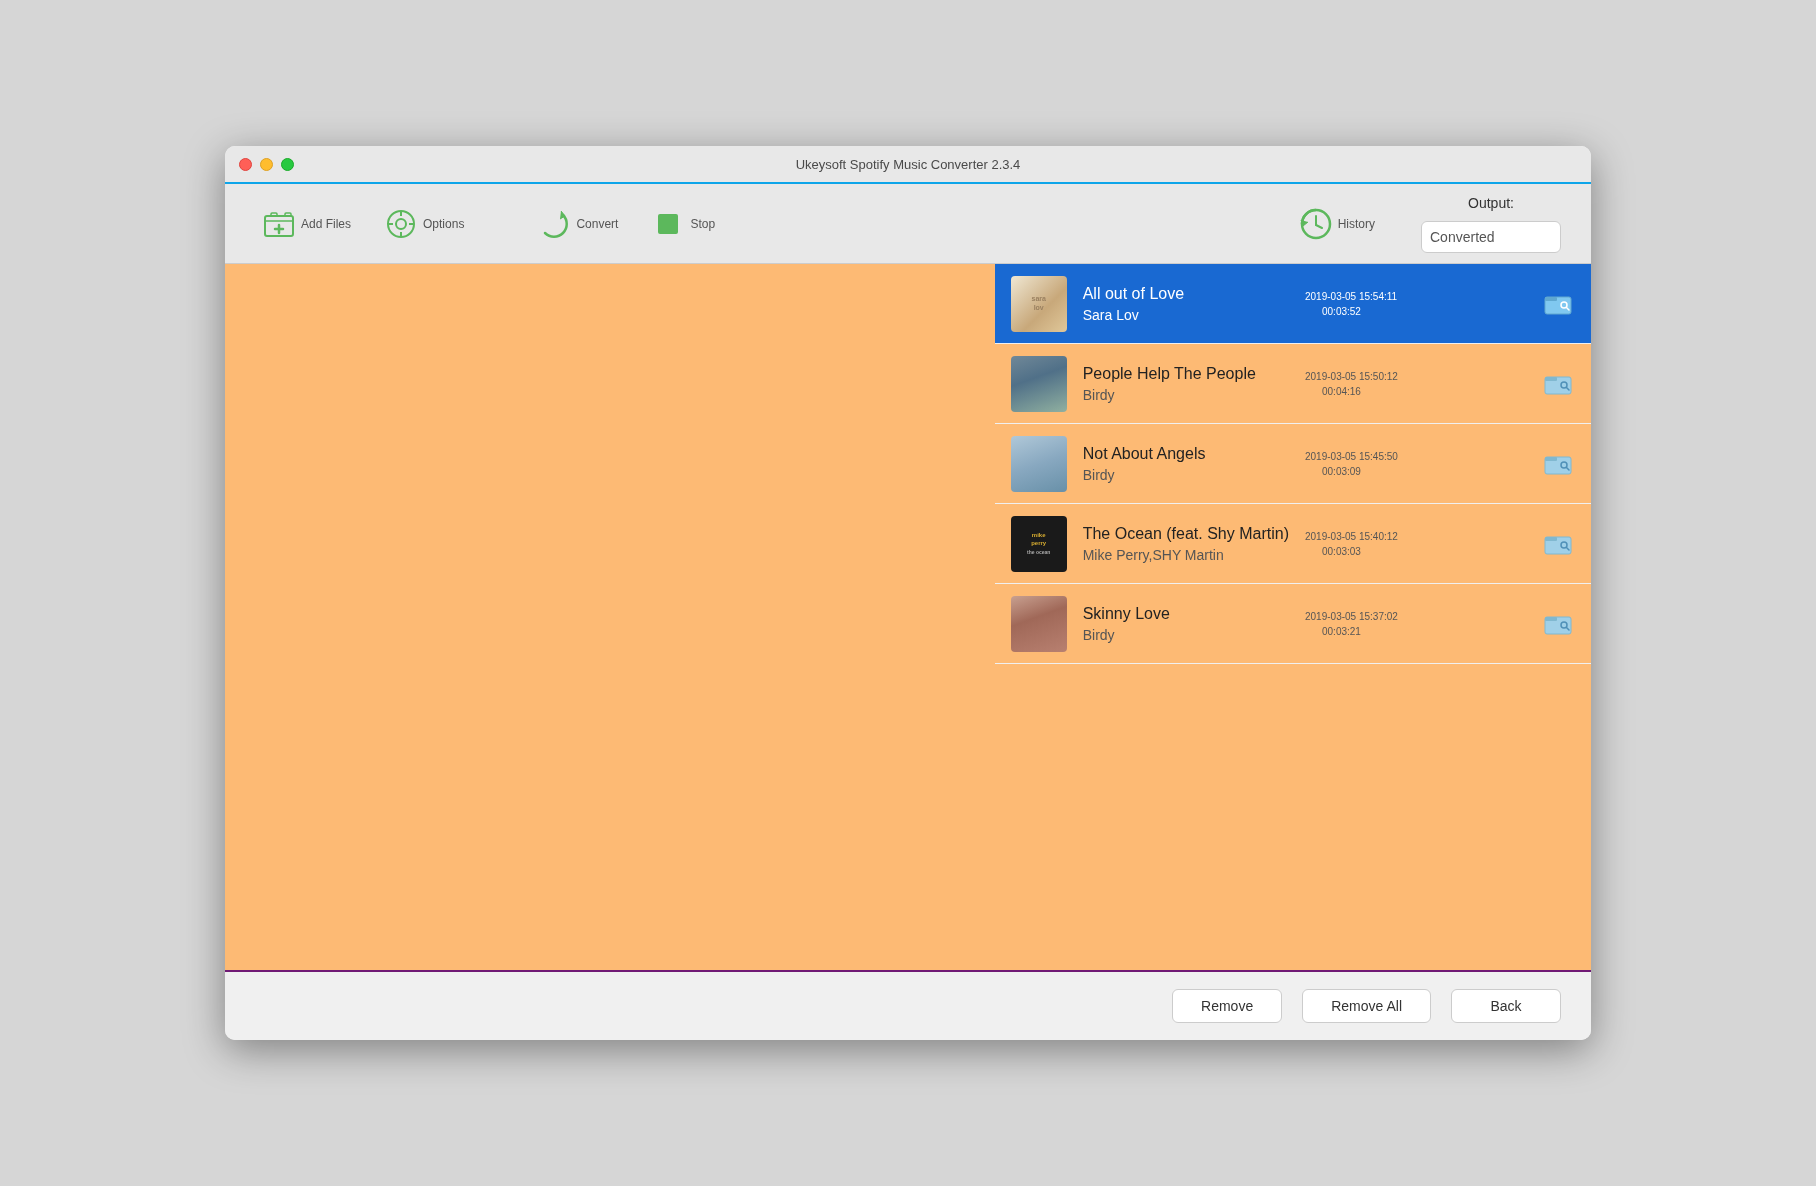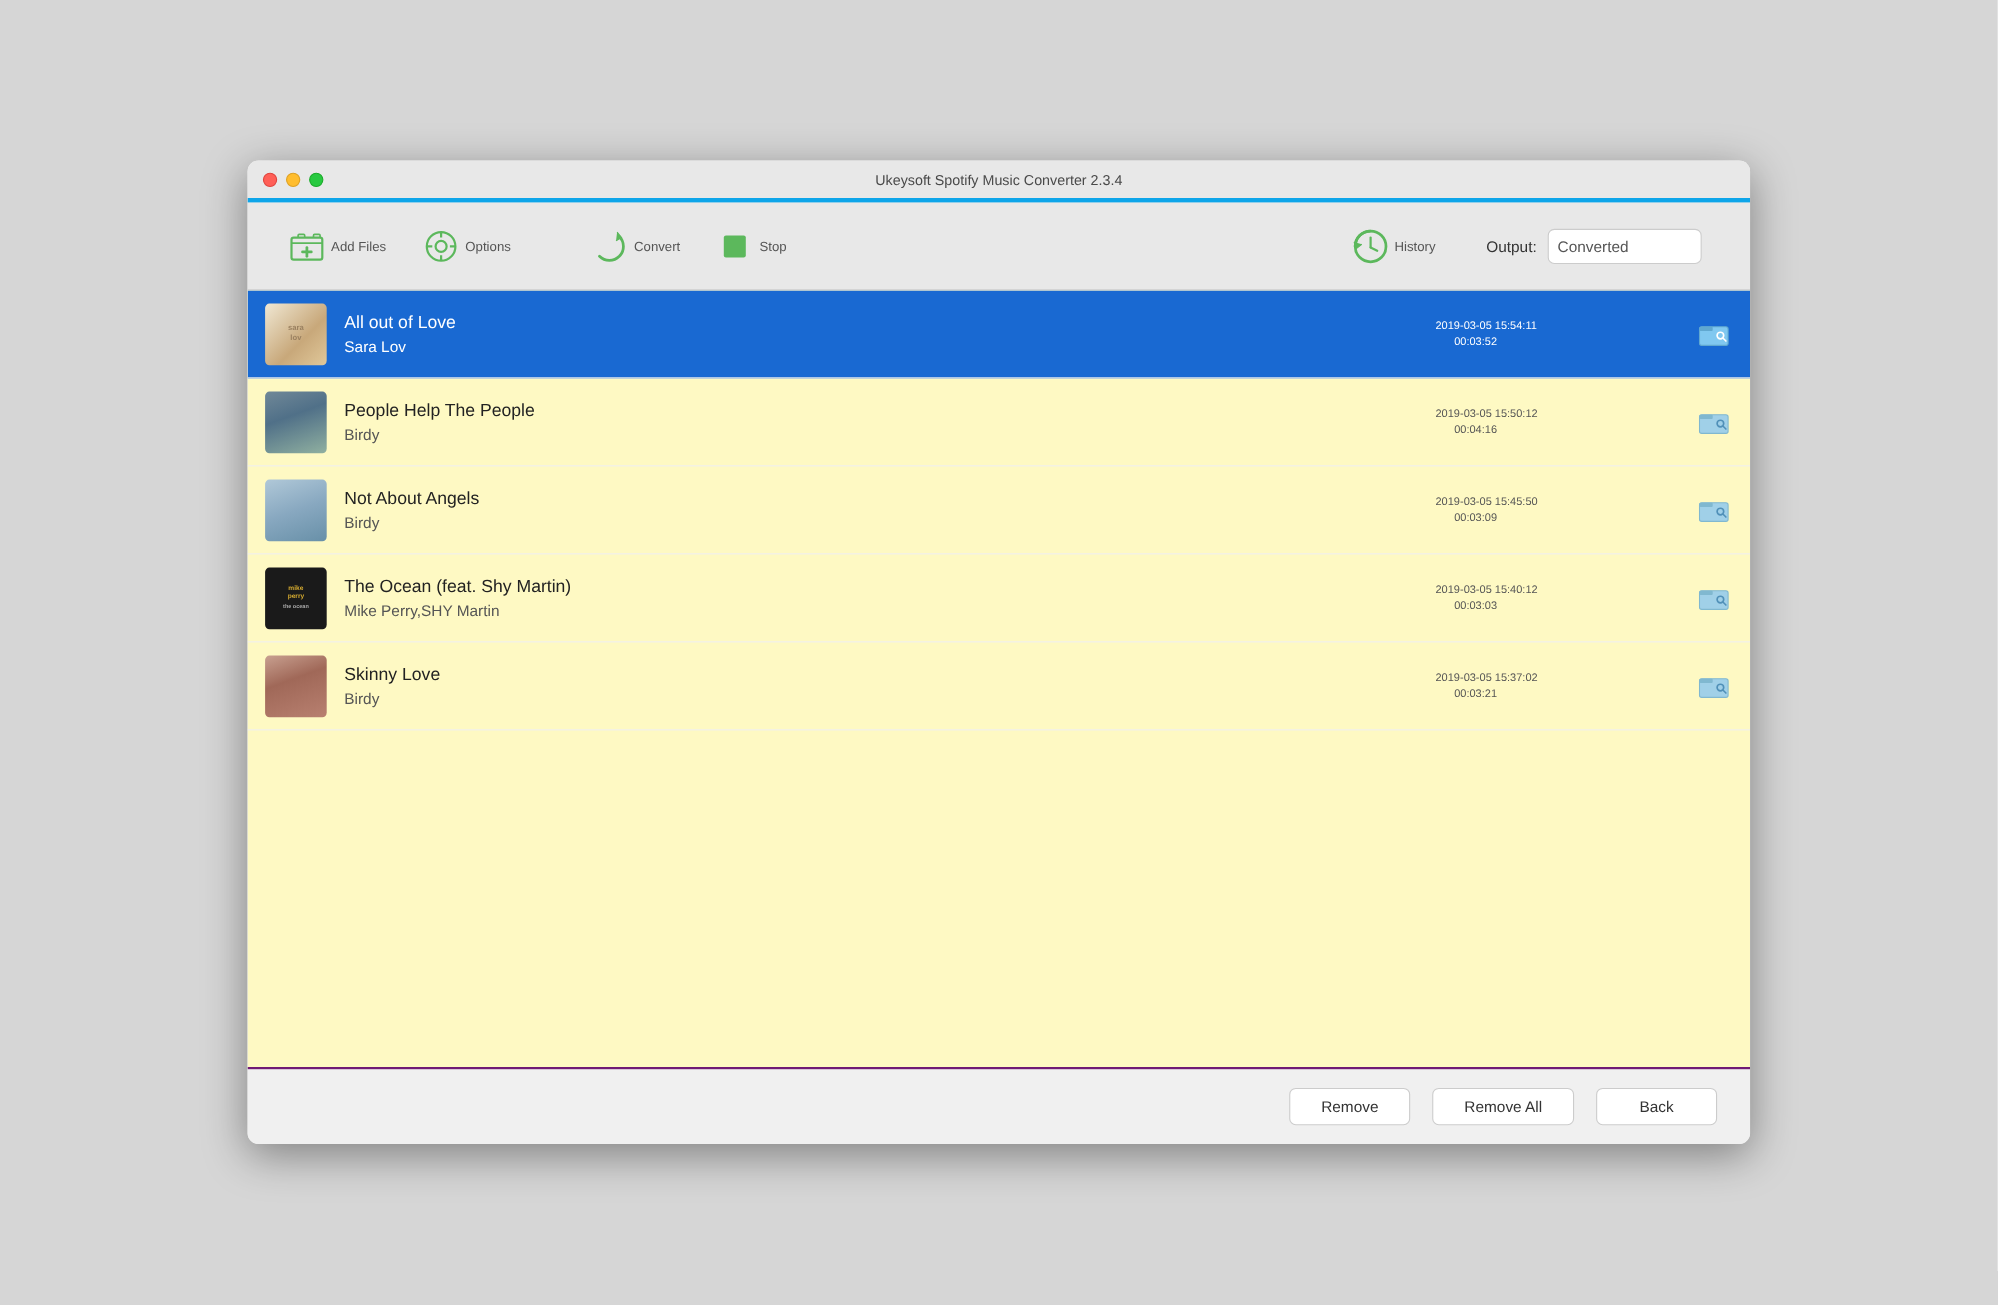--- a/index.html
+++ b/index.html
@@ -28,21 +28,21 @@
     }
 
     
     .title-bar {
       background: #e8e8e8;
       height: 38px;
       display: flex;
       align-items: center;
       justify-content: center;
       position: relative;
-      border-bottom: 4px solid #0ea5e9;
+      border-bottom: 2px solid #0ea5e9;
       flex-shrink: 0;
     }
 
     .traffic-lights {
       position: absolute;
       left: 14px;
       display: flex;
       gap: 8px;
       align-items: center;
     }
@@ -100,21 +100,22 @@
     }
 
     .toolbar-spacer {
       flex: 1;
     }
 
     .output-area {
       display: flex;
       align-items: center;
       gap: 10px;
-      margin-right: 24px;
+      margin-right: 10px;
+      flex-direction: column;
     }
 
     .output-label {
       font-size: 14px;
       color: #333;
       font-weight: 500;
     }
 
     .output-dropdown-wrapper {
       position: relative;
@@ -130,24 +131,25 @@
       font-size: 14px;
       color: #555;
       cursor: pointer;
       min-width: 140px;
       height: 32px;
     }
 
     
     .content {
       flex: 1;
-      background: #fef9c3;
+      background: #fdba74;
       overflow: hidden;
       display: flex;
       flex-direction: column;
+      align-items: flex-end;
     }
 
     
     .song-list {
       flex: 1;
       overflow-y: auto;
     }
 
     .song-row {
       display: flex;

